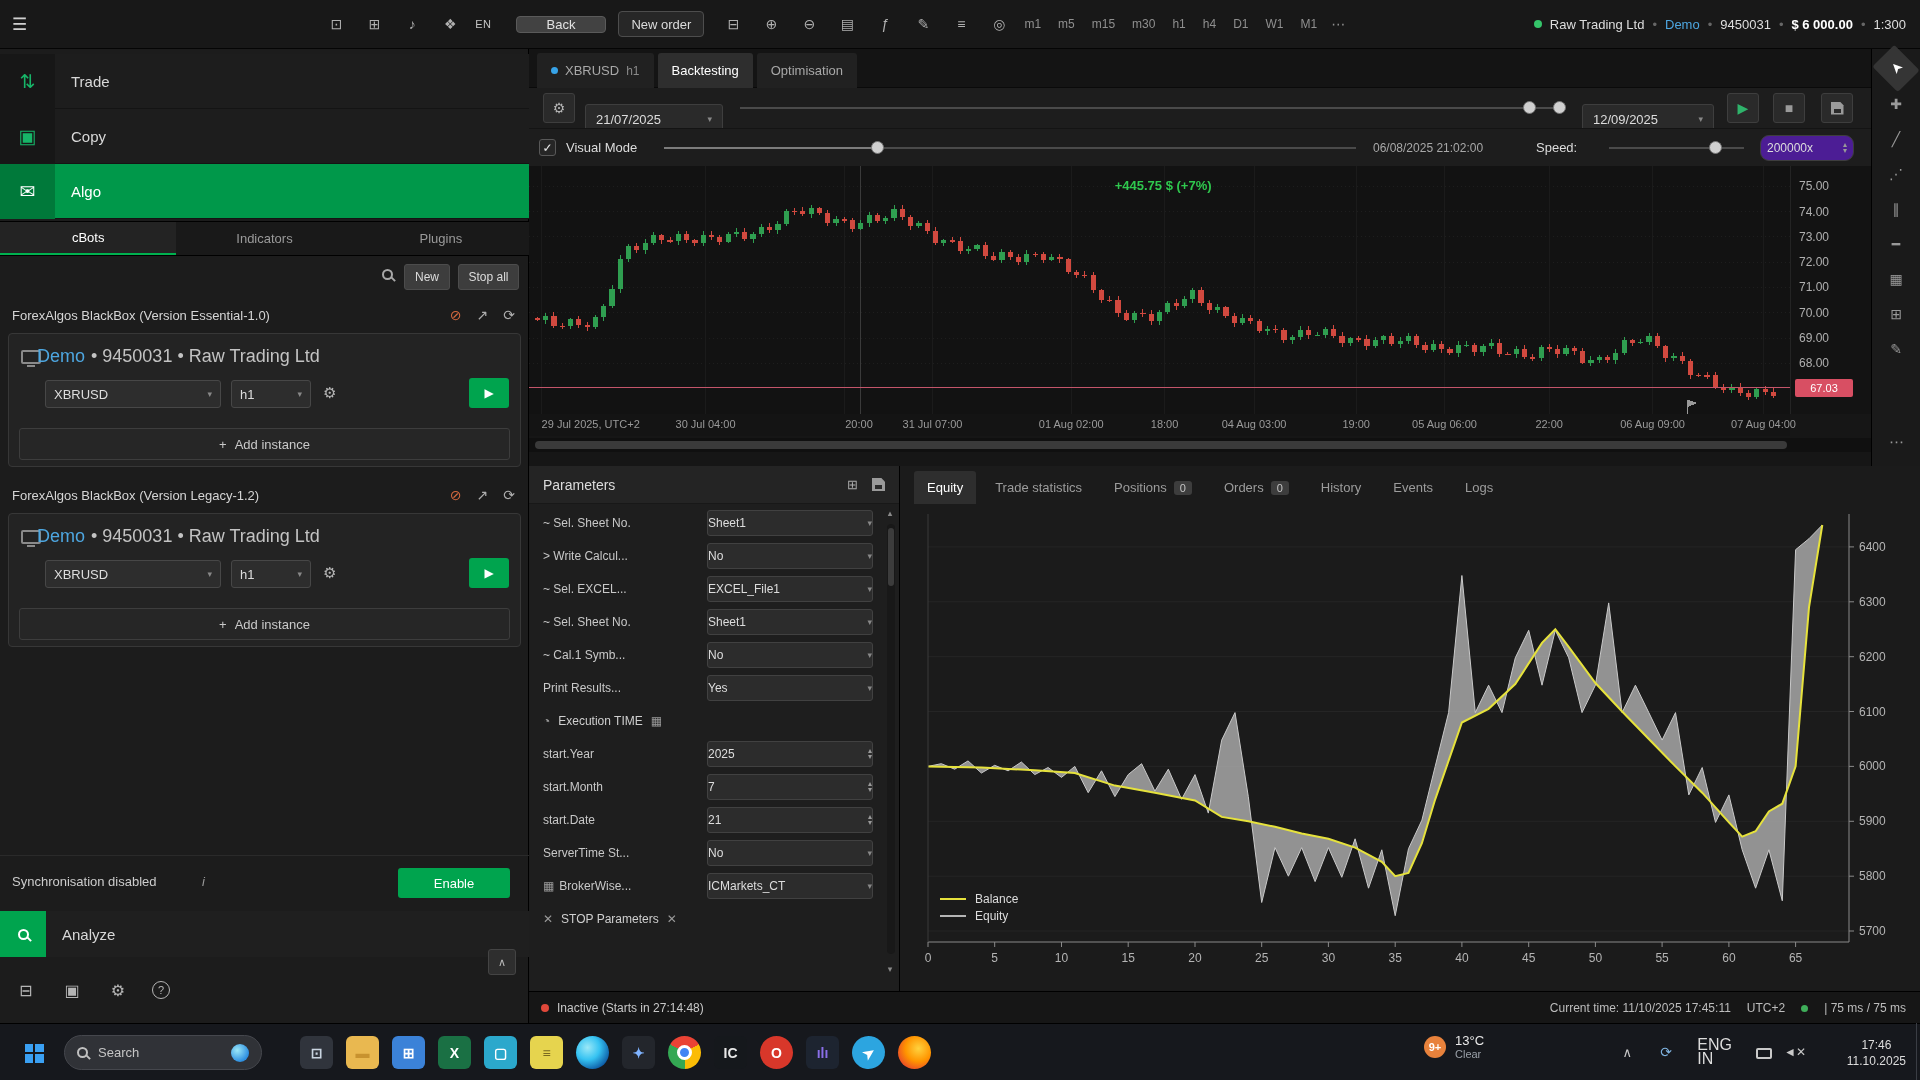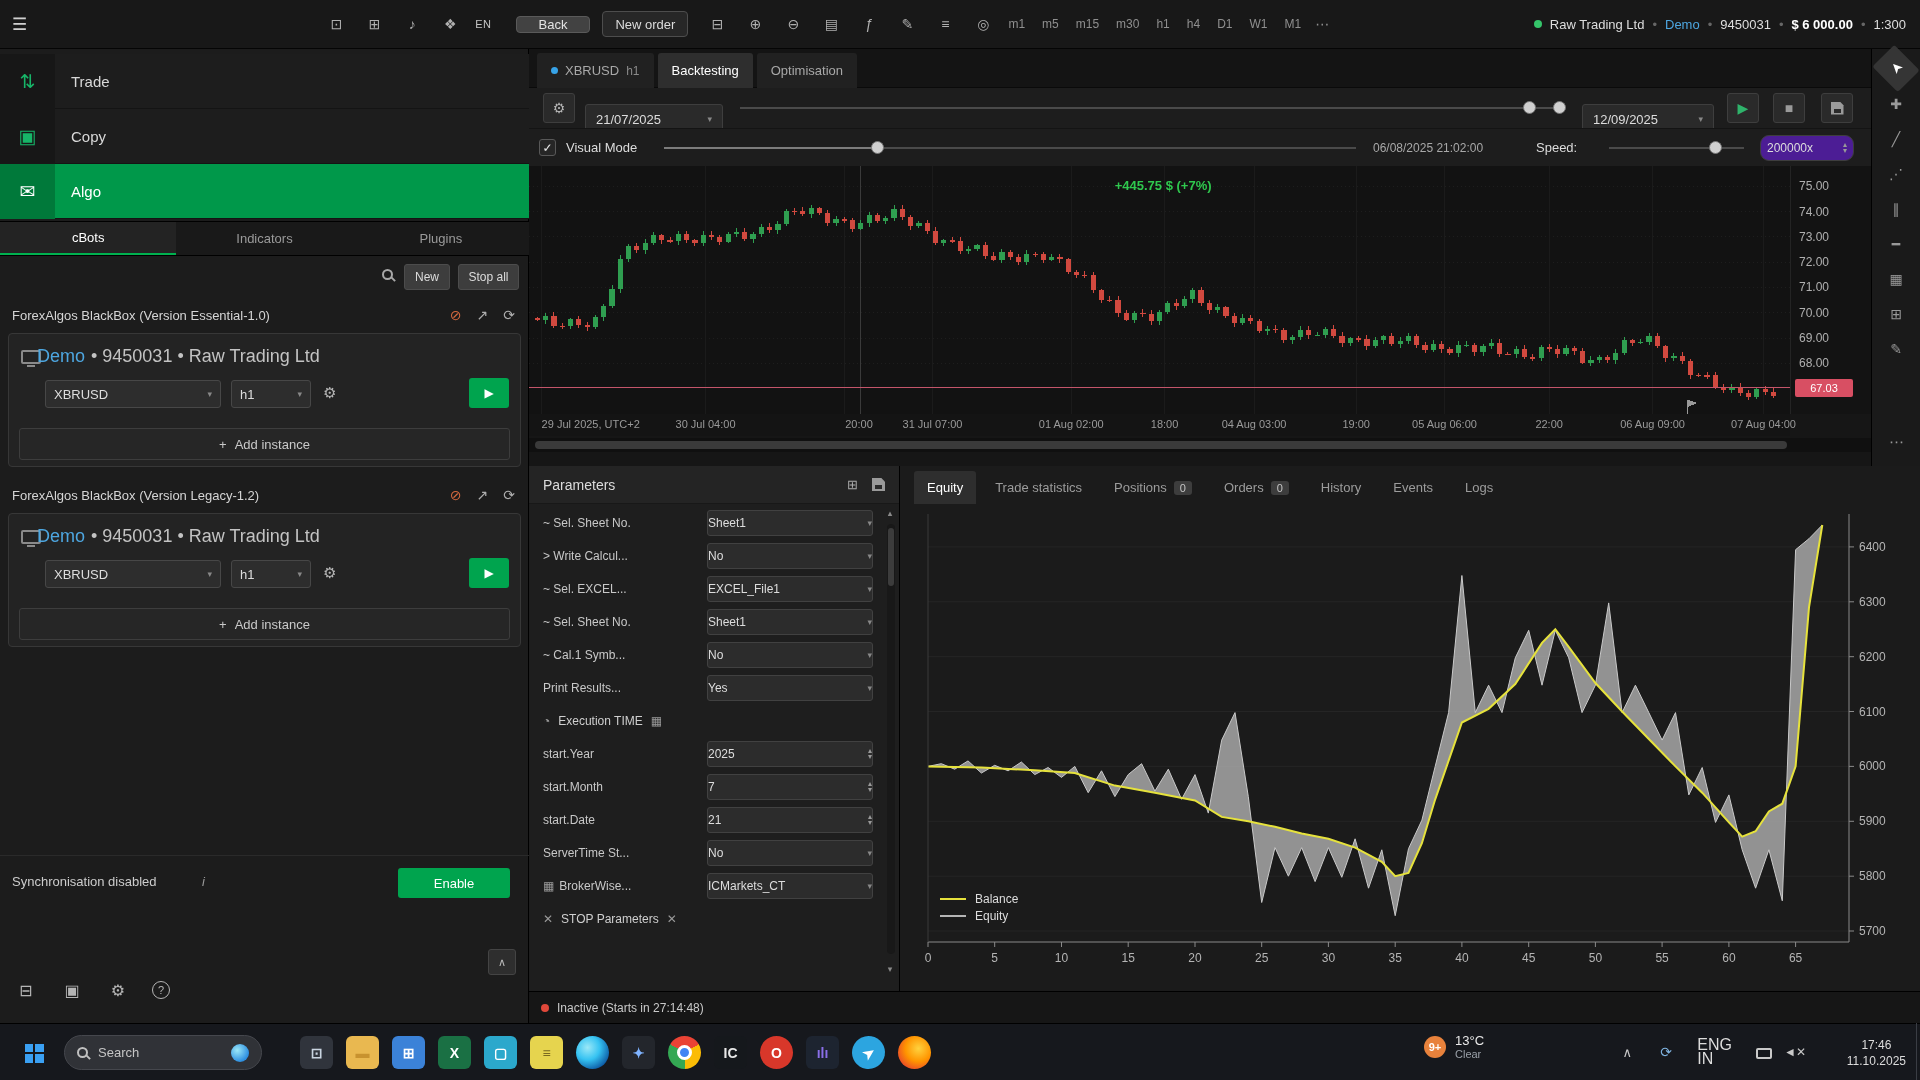--- a/index.html
+++ b/index.html
@@ -4,21 +4,21 @@
 <style>
 *{margin:0;padding:0;box-sizing:border-box}
 html,body{width:1920px;height:1080px;background:#000;font-family:"Liberation Sans",sans-serif}
 #root{position:relative;width:1920px;height:1080px;overflow:hidden;background:#161616;color:#ccc}
 
 #topbar{position:absolute;left:0;top:0;width:1920px;height:49px;background:#181818;border-bottom:1px solid #050505;display:flex;align-items:center}
 #menu-btn{margin-left:12px;font-size:17px;color:#cfcfcf;cursor:pointer}
 #tb-left-icons{margin-left:300px;display:flex;gap:20px;color:#b5b5b5;font-size:14px}
 .tb-ic{width:18px;text-align:center;color:#b0b0b0}
 #lang-badge{margin-left:16px;font-size:11px;color:#c5c5c5;letter-spacing:.5px}
-#back-btn{margin-left:24px;height:17px;padding:0 22px;background:#424242;border:1px solid #5a5a5a;border-radius:4px;color:#e2e2e2;font-size:13px;display:flex;align-items:center}
+#back-btn{margin-left:24px;height:17px;padding:0 30px;background:#424242;border:1px solid #5a5a5a;border-radius:4px;color:#e2e2e2;font-size:13px;display:flex;align-items:center}
 #neworder-btn{margin-left:12px;height:26px;padding:0 12px;background:#272727;border:1px solid #4d4d4d;border-radius:4px;color:#dcdcdc;font-size:13px;display:flex;align-items:center}
 #tb-tools{margin-left:20px;display:flex;gap:20px;font-size:14px}
 #tb-timeframes{margin-left:16px;display:flex;gap:17px;font-size:12px;color:#8f8f8f}
 .tf-item{color:#8f8f8f}
 #tb-more{margin-left:14px;color:#8f8f8f;font-size:14px}
 #tb-account{margin-left:auto;margin-right:14px;display:flex;align-items:center;gap:8px;font-size:13px;color:#dedede;white-space:nowrap}
 #acct-dot{width:8px;height:8px;border-radius:50%;background:#35c46a}
 .acct-sep{color:#666}
 #acct-type{color:#4da6e0}
 #acct-balance{font-weight:bold;color:#fff}
@@ -314,20 +314,26 @@
         <span>+</span>
           <span>Add instance</span>
       </div>
     </div>
 
     <div id="side-div"></div>
     <div id="sync-row">
       <span id="sync-label">Synchronisation disabled</span>
       <span id="sync-info">i</span>
       <div id="enable-btn">Enable</div>
+    </div>
+    <div id="analyze-row">
+      <span id="analyze-tile">
+          <span class="mag"></span>
+        </span>
+      <span id="analyze-label">Analyze</span>
     </div>
     <div id="side-icons">
       <span class="sic">⊟</span>
       <span class="sic">▣</span>
       <span class="sic">⚙</span>
       <span class="help-c">?</span>
     </div>
     <div id="scrolltop-btn">∧</div>
   </aside>
 
@@ -985,20 +991,26 @@
           <span>Equity</span>
         </div>
     </div>
   </section>
 
   <div id="statusbar">
     <div id="sb-left">
       <span class="dot-red"></span>
       <span>Inactive (Starts in 27:14:48)</span>
     </div>
+    <div id="sb-right">
+      <span>Current time: 11/10/2025 17:45:11</span>
+      <span>UTC+2</span>
+      <span class="dot-green"></span>
+      <span>| 75 ms / 75 ms</span>
+    </div>
   </div>
 
   <div id="taskbar">
     <div id="start-btn">
         <span class="winlogo">
           <span></span>
           <span></span>
           <span></span>
           <span></span>
         </span>

